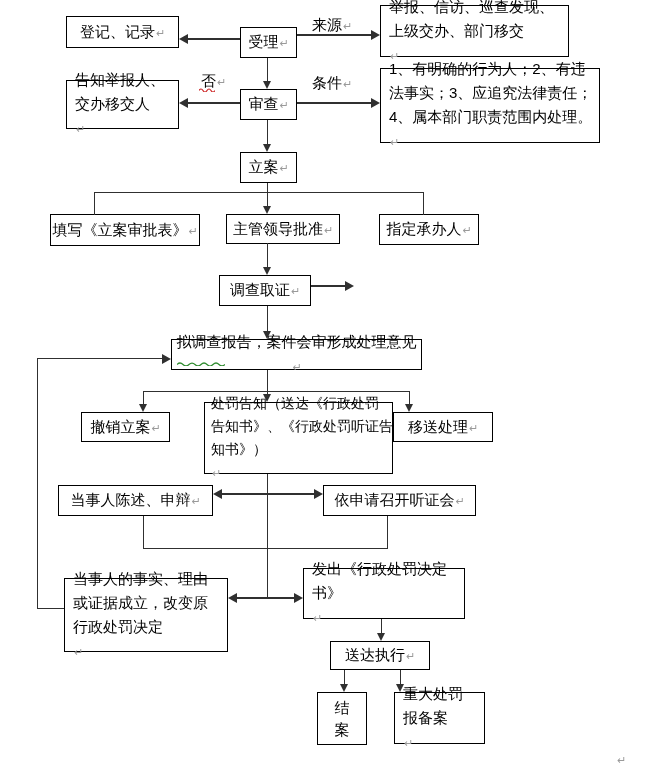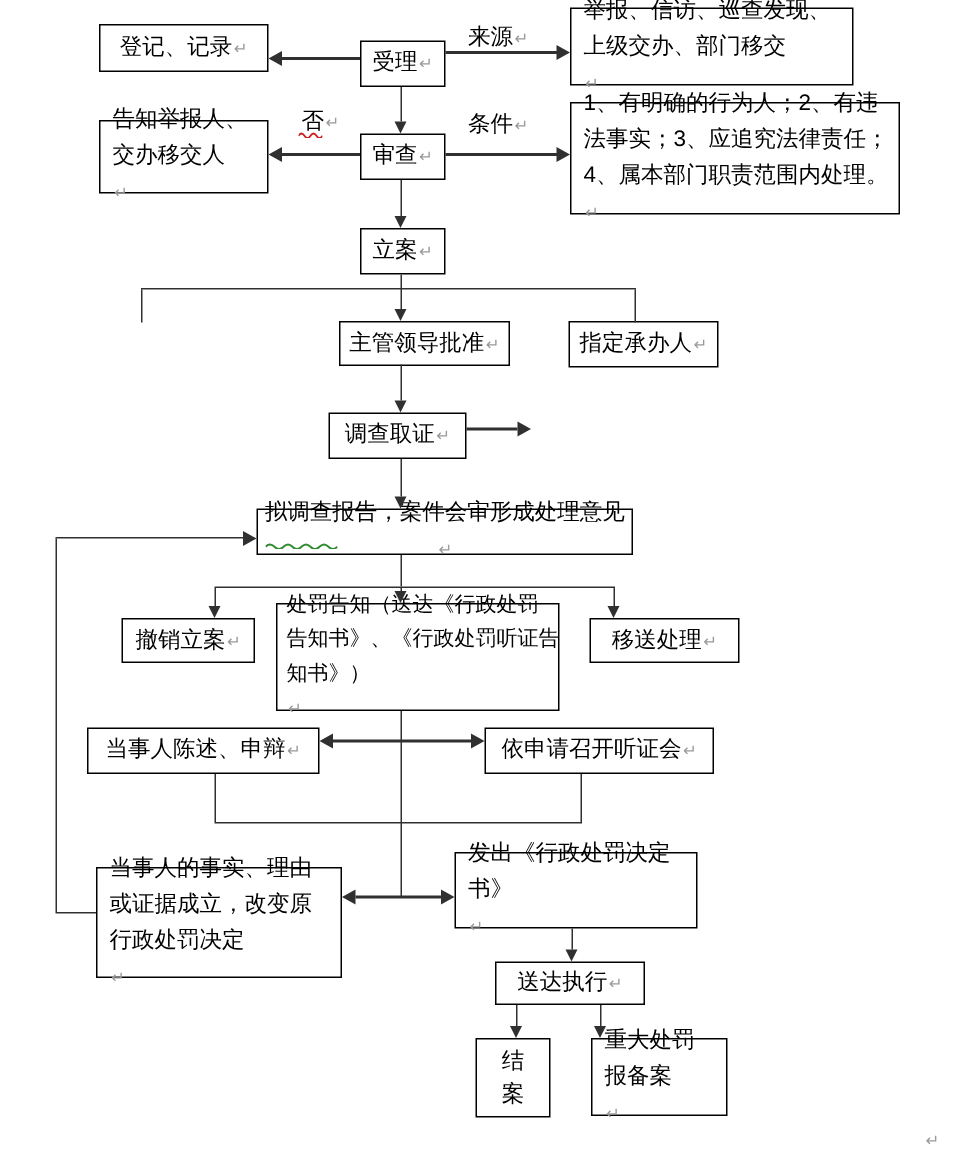--- a/index.html
+++ b/index.html
@@ -8,21 +8,21 @@
     font-family:Liberation Sans, sans-serif;color:#000;overflow:hidden;
   }
   .node{
     position:absolute;box-sizing:border-box;border:1px solid #000;background:#fff;
     display:flex;flex-direction:column;justify-content:center;
     font-size:15px;line-height:24px;
   }
   .node .txt{width:100%;}
   .node.c .txt{text-align:center;}
   .node.l{padding-left:8px;padding-right:14px;}
-  .node.s{font-size:14px;line-height:23px;padding-left:6px;}
+  .node.s{font-size:14px;line-height:23px;padding-left:6px;margin-left:20px;}
   .node.tall .txt{line-height:22px;}
   .lbl{display:inline-block;white-space:pre;text-align:left;vertical-align:baseline;}
   .c .lbl{text-align:center;}
   .pmark{color:#9a9a9a;font-size:11px;margin-left:1px;vertical-align:baseline;}
   .flabel{position:absolute;font-size:15px;line-height:18px;white-space:pre;}
   .hl,.vl{position:absolute;background:#303030;}
   .hl{height:1px;}
   .hl2{position:absolute;background:#303030;height:2px;}
   .vl{width:1px;}
   .ah{position:absolute;width:0;height:0;}
@@ -54,20 +54,23 @@
       <div class="txt"><span class="lbl">审查</span><span class="pmark">↵</span></div>
     </div>
   <div class="node l" style="left:380px;top:68px;width:220px;height:75px">
       <div class="txt"><span class="lbl">1、有明确的行为人；2、有违
 法事实；3、应追究法律责任；
 4、属本部门职责范围内处理。</span><span class="pmark">↵</span></div>
     </div>
   <div class="node c" style="left:240px;top:152px;width:57px;height:31px">
       <div class="txt"><span class="lbl">立案</span><span class="pmark">↵</span></div>
     </div>
+  <div class="node c" style="left:50px;top:214px;width:150px;height:32px">
+      <div class="txt"><span class="lbl">填写《立案审批表》</span><span class="pmark">↵</span></div>
+    </div>
   <div class="node c" style="left:226px;top:214px;width:114px;height:30px">
       <div class="txt"><span class="lbl">主管领导批准</span><span class="pmark">↵</span></div>
     </div>
   <div class="node c" style="left:219px;top:275px;width:92px;height:31px">
       <div class="txt"><span class="lbl">调查取证</span><span class="pmark">↵</span></div>
     </div>
   <div class="node c" style="left:379px;top:214px;width:100px;height:31px">
       <div class="txt"><span class="lbl">指定承办人</span><span class="pmark">↵</span></div>
     </div>
   <div class="node c" style="left:171px;top:339px;width:251px;height:31px">

